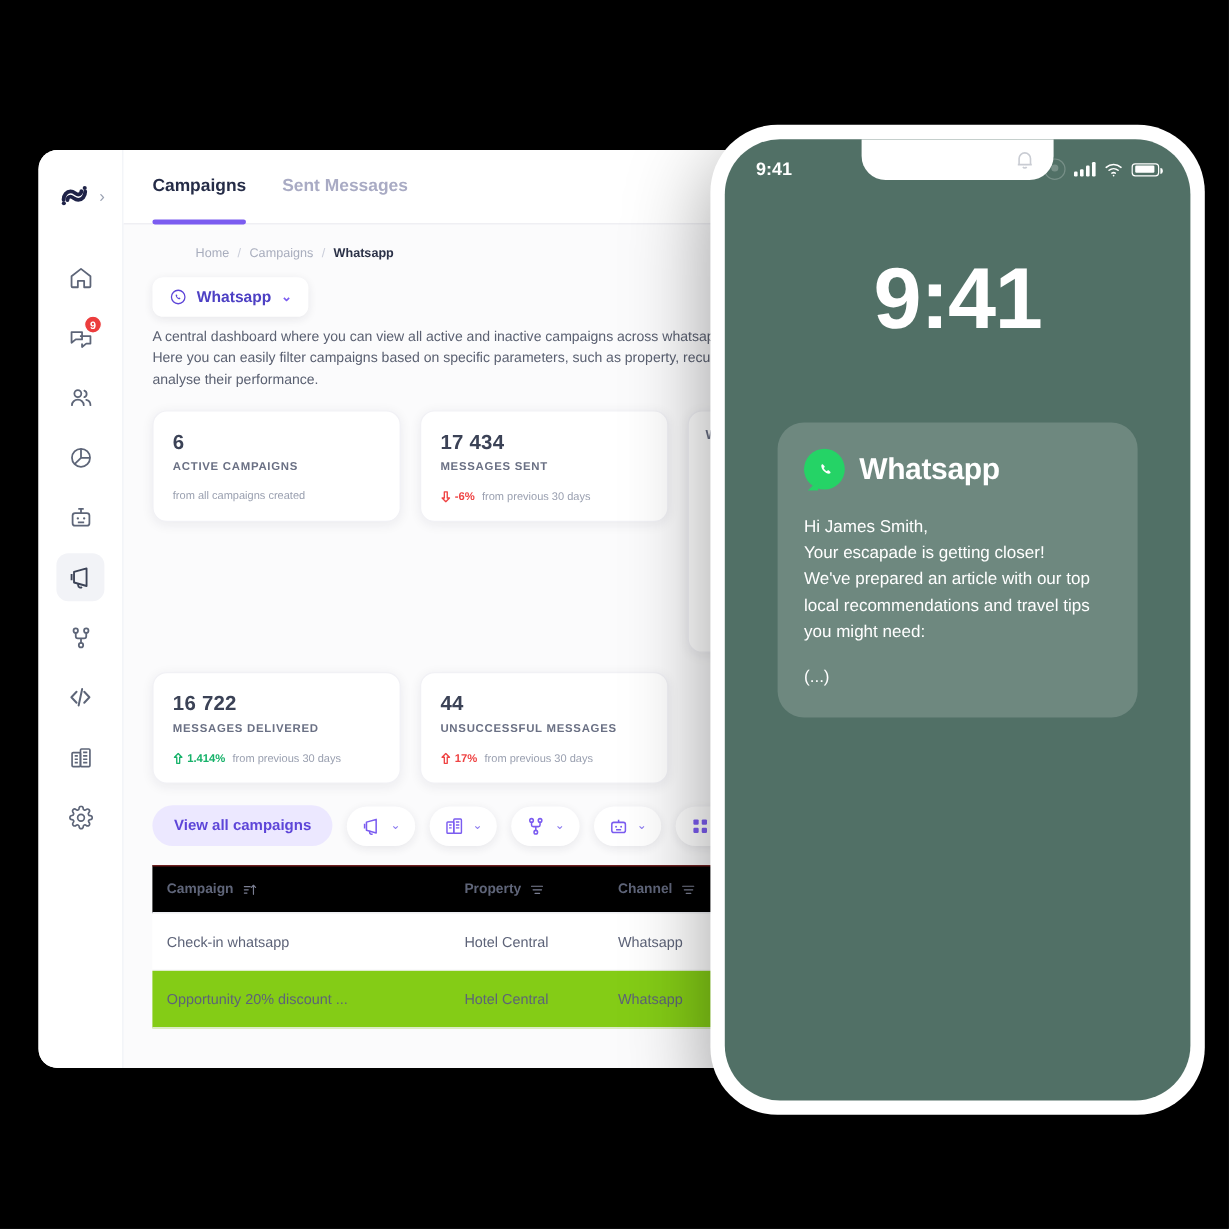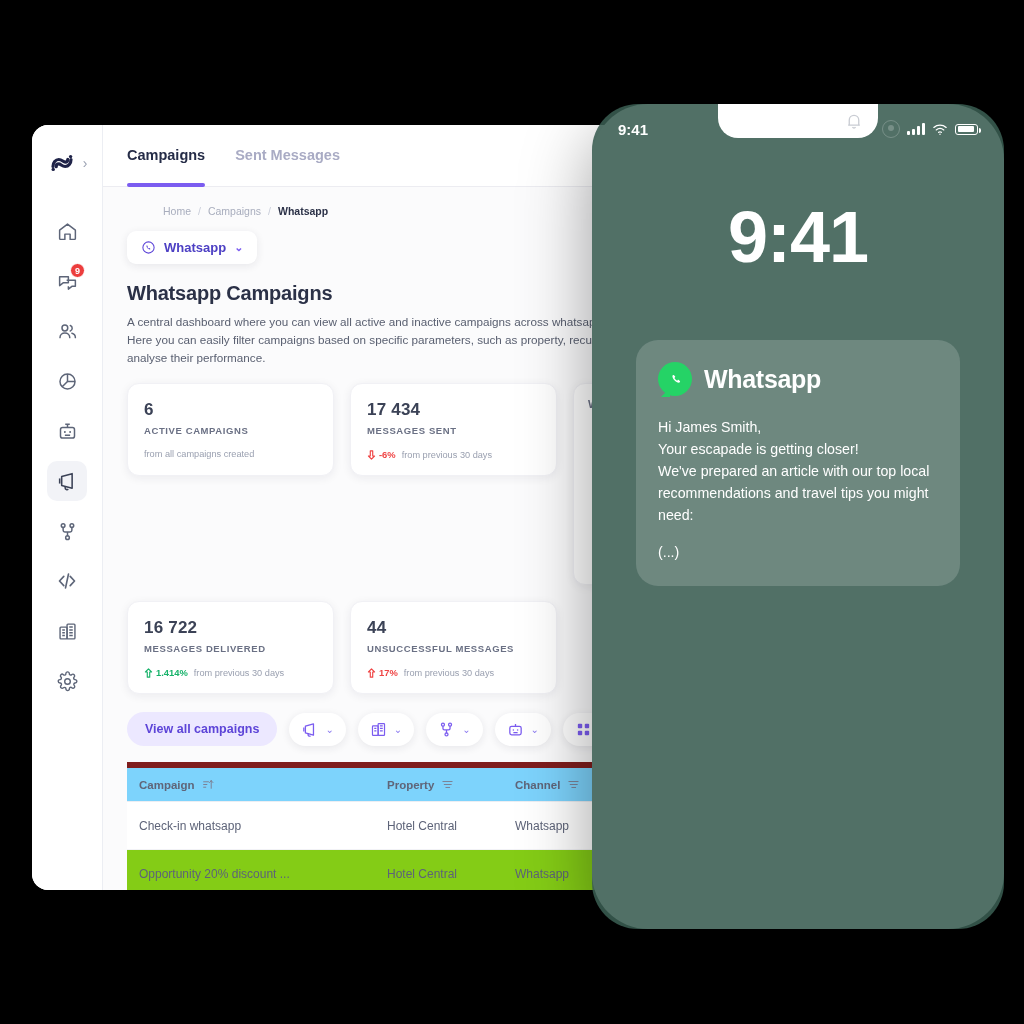--- a/index.html
+++ b/index.html
@@ -138,22 +138,22 @@
     padding: 8px 12px;
     display:flex; align-items:center; gap:7px;
     color:#7b5cf0;
   }
   .pill-icon .chev { color:#8b7af0; font-size: 10px; }
 
   
   .table { margin-top: 16px; width: 820px; }
   .thead {
     display:flex; align-items:center;
-    background:#7dd3fc;
-    border-top:6px solid #7f1d1d; border-bottom:1px solid #eceef3;
+    background:#000000;
+    border-top:1px solid #7f1d1d; border-bottom:1px solid #eceef3;
     height: 40px;
     padding: 0 12px;
   }
   .th { font-size: 11.5px; font-weight:700; color:#5f6579; display:flex; align-items:center; gap:7px; }
   .trow { display:flex; align-items:center; height: 48px; padding: 0 12px; border-bottom:1px solid #f2f2f6; background:#fff; }
   .trow.alt { background:#84cc16; }
   .td { font-size: 12px; color:#5d6378; white-space:nowrap; overflow:hidden; text-overflow:ellipsis; }
   .col-campaign { width: 248px; flex:0 0 248px; }
   .col-property { width: 128px; flex:0 0 128px; }
   .col-channel  { width: 128px; flex:0 0 128px; }
@@ -161,20 +161,21 @@
   .col-rec      { width: 118px; flex:0 0 118px; }
 
   
   .phone {
     position: absolute;
     left: 592px; top: 104px;
     width: 412px; height: 825px;
     background: #ffffff;
     border-radius: 56px;
     box-shadow: 0 22px 70px rgba(0,0,0,.38);
+    padding: 12px;
   }
   .phone-screen {
     position:relative; width:100%; height:100%;
     border-radius: 46px; overflow:hidden;
     background: rgba(57,92,81,.88);
   }
   .notch {
     position:absolute; top:0; left:50%; transform:translateX(-50%);
     width: 160px; height: 34px;
     background:#fff; border-radius: 0 0 20px 20px;
@@ -352,21 +353,20 @@
 
         <div class="chan-select">
           <svg width="15" height="15" viewBox="0 0 24 24" fill="none" stroke="#5d45d8" stroke-width="1.7">
             <circle cx="12" cy="12" r="9"></circle>
             <path d="M8.6 9.3c.2-.6.8-.8 1.2-.5l.9.9c.3.3.2.7-.1 1l-.4.4c.5 1 1.3 1.8 2.3 2.3l.4-.4c.3-.3.7-.4 1-.1l.9.9c.3.4.1 1-.5 1.2-1.9.6-5.9-2.6-5.7-5.7z" fill="#5d45d8" stroke="none"></path>
           </svg>
           <span>Whatsapp</span>
           <span class="chev">⌄</span>
         </div>
 
-        <h1 class="page-title">Whatsapp Campaigns</h1>
         <p class="page-desc">A central dashboard where you can view all active and inactive campaigns across whatsapp channel.</p>
         <p class="page-desc" style="margin-top:0">Here you can easily filter campaigns based on specific parameters, such as property, recurrence, and time interval, to analyse their performance.</p>
 
         
         <div class="cards">
           <div class="card">
             <div class="card-value">6</div>
             <div class="card-label">ACTIVE CAMPAIGNS</div>
             <div class="card-foot">
               <span>from all campaigns created</span>

